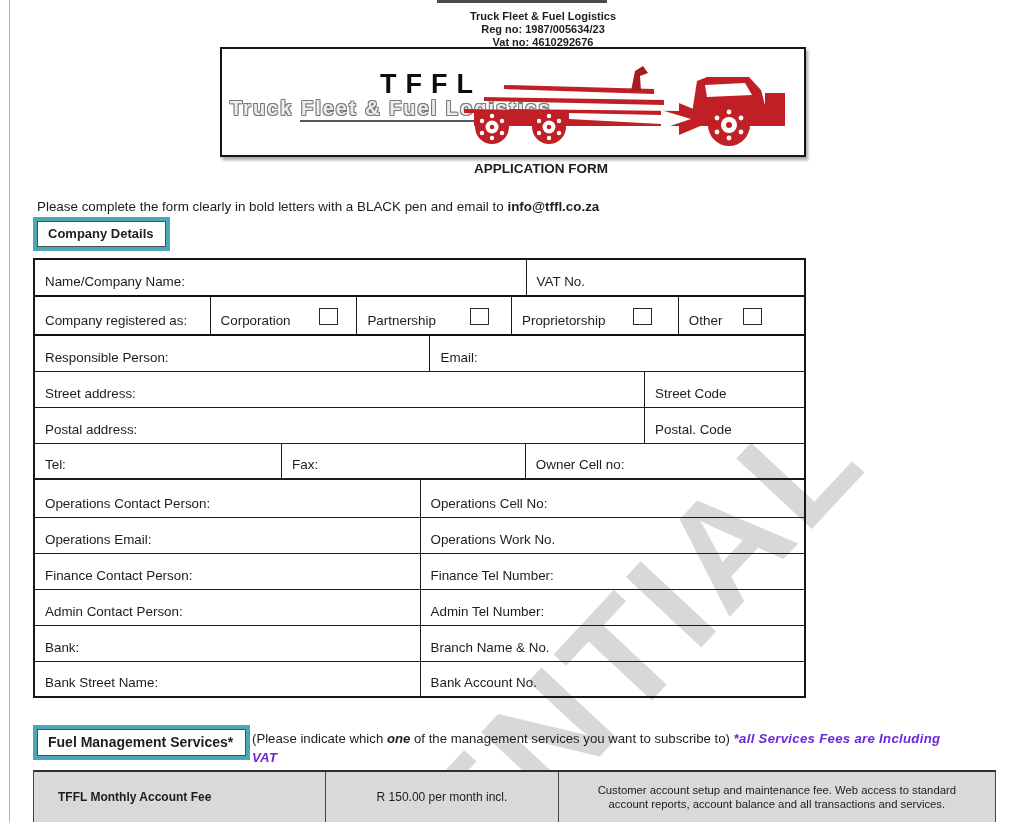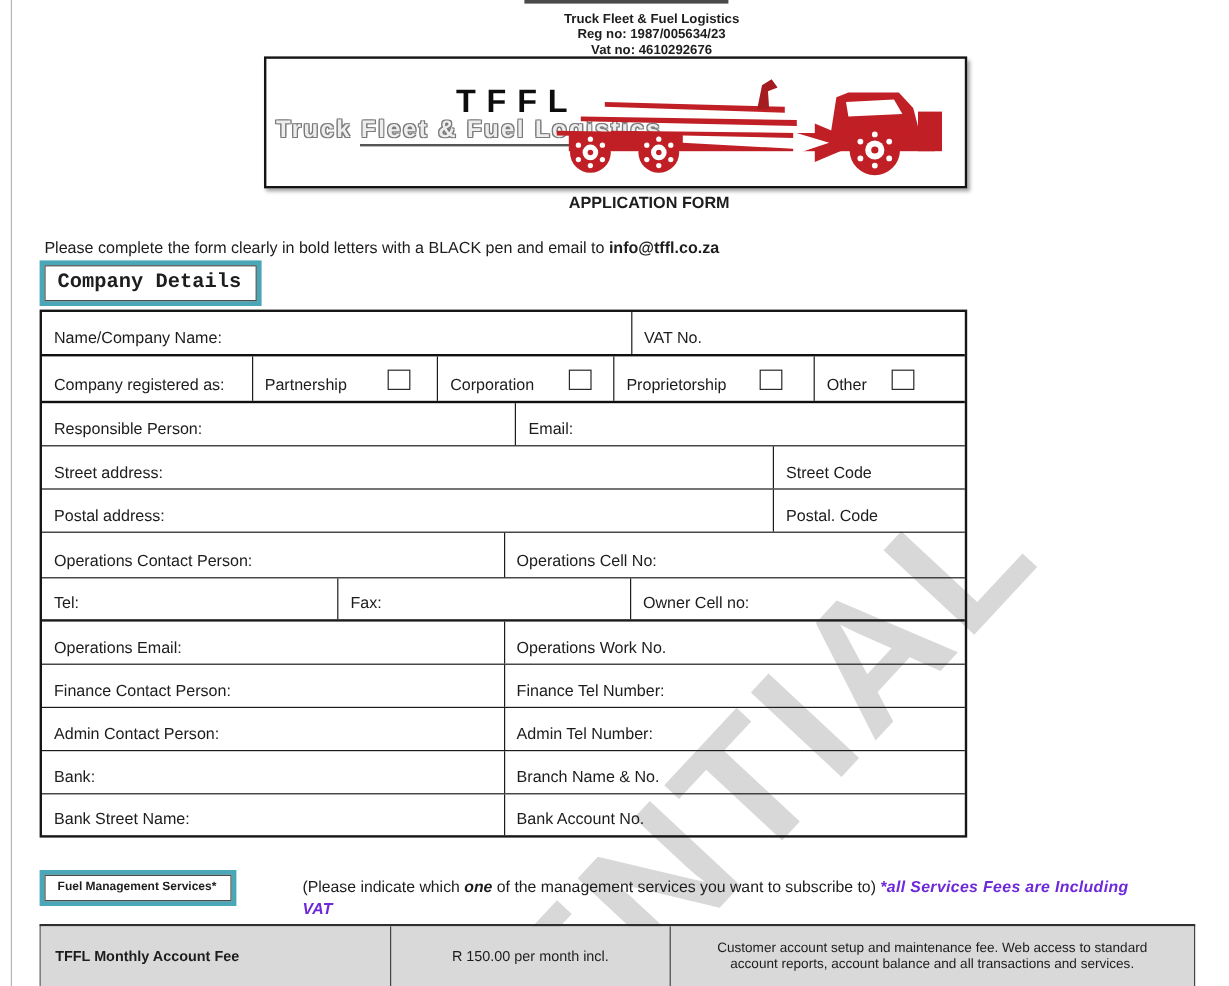--- a/index.html
+++ b/index.html
@@ -37,23 +37,23 @@
   .form-title { left:391px; top:161px; width:300px; text-align:center;
     font-size:13.5px; font-weight:bold; z-index:1; }
 
   .instruction { left:37px; top:199px; font-size:13.4px; z-index:1; }
   .instruction b { font-weight:bold; }
 
   .section-box { border:4px solid #4aa7b8; background:#fff; z-index:1; display:inline-block; }
   .section-box .inner { border:1px solid #4d4d4d; padding:4px 12px 5px 10px;
     font-weight:bold; white-space:nowrap; }
   .company-box { left:33px; top:217px; }
-  .company-box .inner { font-size:17px;font-family:Liberation Mono, monospace; }
+  .company-box .inner { font-size:13px; }
   .fuel-box { left:33px; top:725px; }
-  .fuel-box .inner { font-size:10px; }
+  .fuel-box .inner { font-size:14px; }
 
   
   .ctable { left:33px; top:258px; width:773px; height:440px;
     border:2px solid #161616; display:flex; flex-direction:column; z-index:1; background:transparent; }
   .trow { display:flex; border-bottom:1.5px solid #1c1c1c; flex:none; }
   .trow:last-child { border-bottom:none; flex:1; }
   .thick { border-bottom-width:2.5px; border-bottom-color:#101010; }
   .med { border-bottom-width:2px; }
   .tcell { display:flex; align-items:flex-end; padding:0 6px 6px 10px; font-size:13.4px; overflow:hidden; }
   .bl { border-left:1.6px solid #1c1c1c; }
@@ -64,21 +64,21 @@
   .fuel-note { left:252px; top:729px; width:742px; font-size:13.2px; line-height:19px; z-index:1; }
   .emph { font-weight:bold; font-style:italic; }
   .rednote { color:#6d28d9; font-weight:bold; font-style:italic; letter-spacing:.3px; }
   .redline2 { display:block; }
 
   
   .stable { left:33px; top:770px; width:963px; height:52px; display:flex;
     border-top:2.5px solid #2f2f2f; border-left:1.5px solid #444; border-right:1.5px solid #444; z-index:1; }
   .scell { background:#d9d9d9; display:flex; align-items:center; }
   .scell + .scell { border-left:1.5px solid #444; }
-  .scell-name  { width:30.3%; padding-left:12px; font-weight:bold; font-size:12px; }
+  .scell-name  { width:30.3%; padding-left:24px; font-weight:bold; font-size:12px; }
   .scell-fee   { width:24.2%; justify-content:center; font-size:12px; }
   .scell-desc  { width:45.5%; justify-content:center; text-align:center;
     font-size:11.3px; line-height:14px; padding:0 20px; }
 </style>
 </head>
 <body>
 
 <div class="watermark">CONFIDENTIAL</div>
 
 <div class="abs page-edge"></div>
@@ -158,28 +158,28 @@
     </div>
     <div class="tcell bl" style="width:36.2%">
       <span>VAT No.</span>
     </div>
   </div>
 
   <div class="trow thick" style="height:39px">
     <div class="tcell" style="width:22.7%">
       <span>Company registered as:</span>
     </div>
+    <div class="tcell bl" style="width:19.1%">
+      <span>Corporation</span>
+      <span class="cb" style="margin-right:12px"></span>
+    </div>
     <div class="tcell bl" style="width:20.1%">
       <span>Partnership</span>
       <span class="cb" style="margin-right:16px"></span>
     </div>
-    <div class="tcell bl" style="width:19.1%">
-      <span>Corporation</span>
-      <span class="cb" style="margin-right:12px"></span>
-    </div>
     <div class="tcell bl" style="width:21.7%">
       <span>Proprietorship</span>
       <span class="cb" style="margin-right:20px"></span>
     </div>
     <div class="tcell bl" style="width:16.4%">
       <span>Other</span>
       <span class="cb" style="margin-right:36px"></span>
     </div>
   </div>
 
@@ -203,41 +203,41 @@
 
   <div class="trow" style="height:36px">
     <div class="tcell" style="width:79.2%">
       <span>Postal address:</span>
     </div>
     <div class="tcell bl" style="width:20.8%">
       <span>Postal. Code</span>
     </div>
   </div>
 
-  <div class="trow" style="height:38px">
-    <div class="tcell" style="width:50%">
-      <span>Operations Contact Person:</span>
-    </div>
-    <div class="tcell bl" style="width:50%">
-      <span>Operations Cell No:</span>
-    </div>
-  </div>
-
   <div class="trow med" style="height:36px">
     <div class="tcell" style="width:32%">
       <span>Tel:</span>
     </div>
     <div class="tcell bl" style="width:31.7%">
       <span>Fax:</span>
     </div>
     <div class="tcell bl" style="width:36.3%">
       <span>Owner Cell no:</span>
     </div>
   </div>
 
+  <div class="trow" style="height:38px">
+    <div class="tcell" style="width:50%">
+      <span>Operations Contact Person:</span>
+    </div>
+    <div class="tcell bl" style="width:50%">
+      <span>Operations Cell No:</span>
+    </div>
+  </div>
+
   <div class="trow" style="height:36px">
     <div class="tcell" style="width:50%">
       <span>Operations Email:</span>
     </div>
     <div class="tcell bl" style="width:50%">
       <span>Operations Work No.</span>
     </div>
   </div>
 
   <div class="trow" style="height:36px">

